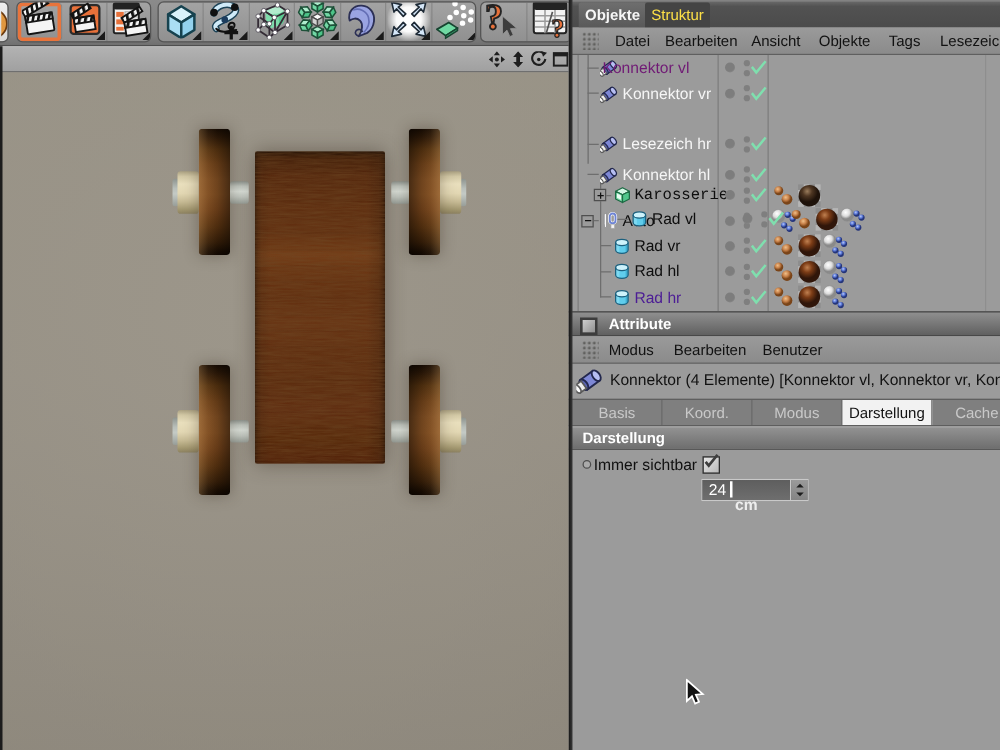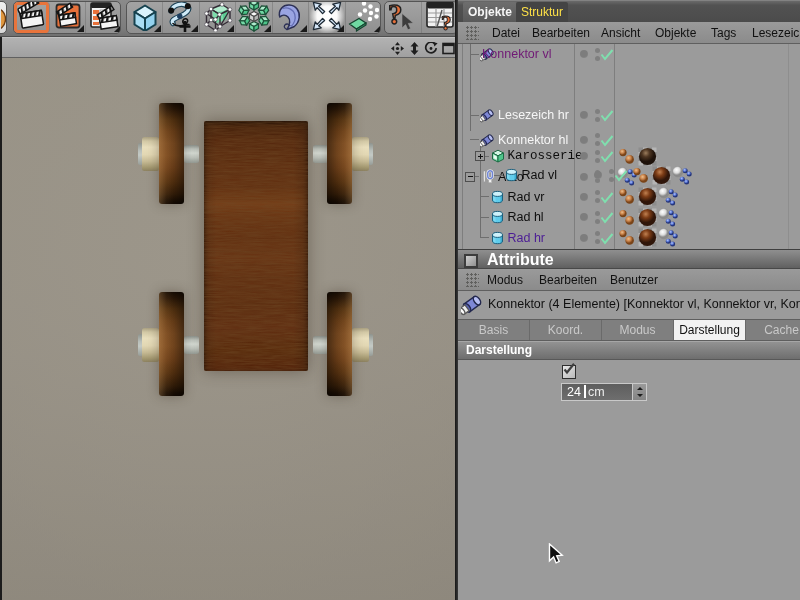--- a/index.html
+++ b/index.html
@@ -95,21 +95,21 @@
   .expbox .v{position:absolute;top:1.5px;bottom:1.5px;left:3.5px;width:1.2px;background:#111;}
   .tag{position:absolute;width:19px;height:19px;}
 
   
   #attr-title{left:0;top:249px;width:345px;height:20px;
     background:linear-gradient(180deg,#8f8f8f,#606060);
     border-top:1px solid #3f3f3f;border-bottom:1px solid #484848;box-sizing:border-box;}
   #attr-title .sq{position:absolute;left:9px;top:4px;width:10px;height:10px;
     border:2px solid #3c3c3c;background:linear-gradient(135deg,#cfcfcf,#909090);}
   #attr-title .t{position:absolute;left:32px;top:0;height:19px;line-height:19px;
-    color:#fff;font-size:16px;font-weight:bold;}
+    color:#fff;font-size:12px;font-weight:bold;}
   #attr-menu{top:269px;}
   #info-row{left:0;top:289px;width:345px;height:30px;}
   #info-row .t{position:absolute;left:33px;top:8px;font-size:12.5px;color:#111;white-space:nowrap;}
   #attr-tabs{left:0;top:319px;width:345px;height:20px;background:#7f7f7f;
     border-top:1px solid #5e5e5e;border-bottom:1px solid #5e5e5e;box-sizing:content-box;display:flex;
     padding-left:3px;}
   .atab{width:72px;height:20px;line-height:20px;text-align:center;font-size:12px;color:#c9c9c9;
     border-right:1px solid #6a6a6a;box-sizing:border-box;flex:none;}
   .atab.on{background:#f2f2f2;color:#111;}
   #attr-section{left:0;top:341px;width:345px;height:19px;
@@ -125,21 +125,21 @@
     background-size:5.2px 3px;}
 
   #chk{position:absolute;left:107px;top:365px;width:12px;height:12px;
     border:1.5px solid #2e2e2e;background:linear-gradient(135deg,#e8e8e8,#b9b9b9);}
   #val-field{position:absolute;left:106px;top:383px;width:84px;height:16px;
     border:1px solid #c9c9c9;background:#696969;box-sizing:content-box;}
   #val-field .inner{position:absolute;left:0;top:0;right:13px;bottom:0;
     border-right:1px solid #c9c9c9;
     background:linear-gradient(180deg,#5e5e5e,#6e6e6e);}
   #val-field .num{position:absolute;left:5px;top:1px;font-size:12.5px;color:#fff;}
-  #val-field .unit{position:absolute;left:26px;top:1px;font-size:12.5px;color:#ededed;}
+  #val-field .unit{position:absolute;left:26px;top:13px;font-size:12.5px;color:#ededed;font-weight:bold;}
   #val-field .caret{position:absolute;left:22px;top:1px;width:1.5px;height:13px;background:#fff;}
   #val-field .stepper{position:absolute;right:0;top:0;width:13px;height:16px;
     background:linear-gradient(180deg,#9a9a9a,#848484);}
   .tri-up{position:absolute;left:3.5px;top:3px;width:0;height:0;
     border-left:3px solid transparent;border-right:3px solid transparent;border-bottom:3.8px solid #1c1c1c;}
   .tri-dn{position:absolute;left:3.5px;bottom:3px;width:0;height:0;
     border-left:3px solid transparent;border-right:3px solid transparent;border-top:3.8px solid #1c1c1c;}
 
   #cursor{left:544px;top:542.5px;}
 </style>
@@ -470,20 +470,39 @@
         <span class="abs" style="left: 25px; top: 2.2px;"><svg width="15" height="16" viewBox="0 0 15 16">
    <g transform="rotate(-36 7.5 8)">
      <rect x="3.2" y="4.8" width="8.2" height="6.4" fill="#7e88d6" stroke="#23284e" stroke-width="1"></rect>
      <ellipse cx="11.4" cy="8" rx="1.9" ry="3.2" fill="#b6bef2" stroke="#23284e" stroke-width="1"></ellipse>
      <ellipse cx="3.2" cy="8" rx="1.9" ry="3.2" fill="#5a64b4" stroke="#23284e" stroke-width="1"></ellipse>
      <rect x="-0.8" y="5.6" width="4" height="4.8" fill="#ececec" stroke="#5a5a5a" stroke-width="0.9"></rect>
      <ellipse cx="-0.8" cy="8" rx="1.3" ry="2.4" fill="#fbfbfb" stroke="#5a5a5a" stroke-width="0.9"></ellipse>
    </g>
           </svg></span>
         <div class="rowlabel" style="left: 27px; color: #701a75;">Konnektor vl</div>
+        <div class="dot1" style="left: 124.5px; top: 6.2px;"></div>
+        <div class="dot2" style="left: 140px; top: 3.7px;"></div>
+        <div class="dot2" style="left: 140px; top: 11.7px;"></div>
+        <div class="abs" style="left: 145px; top: 4.2px;"><svg width="14" height="13" viewBox="0 0 14 13">
+            <path d="M1.5 5.5 L5 10 L12.5 1" fill="none" stroke="#7fdfae" stroke-width="2"></path>
+          </svg></div>
+      </div>
+      <div class="row" style="top: 20.4px;">
+        <div class="hline" style="top: 9.7px; left: 15px; width: 9px;"></div>
+        <span class="abs" style="left: 25px; top: 2.2px;"><svg width="15" height="16" viewBox="0 0 15 16">
+   <g transform="rotate(-36 7.5 8)">
+     <rect x="3.2" y="4.8" width="8.2" height="6.4" fill="#7e88d6" stroke="#23284e" stroke-width="1"></rect>
+     <ellipse cx="11.4" cy="8" rx="1.9" ry="3.2" fill="#b6bef2" stroke="#23284e" stroke-width="1"></ellipse>
+     <ellipse cx="3.2" cy="8" rx="1.9" ry="3.2" fill="#5a64b4" stroke="#23284e" stroke-width="1"></ellipse>
+     <rect x="-0.8" y="5.6" width="4" height="4.8" fill="#ececec" stroke="#5a5a5a" stroke-width="0.9"></rect>
+     <ellipse cx="-0.8" cy="8" rx="1.3" ry="2.4" fill="#fbfbfb" stroke="#5a5a5a" stroke-width="0.9"></ellipse>
+   </g>
+          </svg></span>
+        <div class="rowlabel" style="left: 43px; color: rgb(246, 246, 246);">Konnektor vr</div>
         <div class="dot1" style="left: 124.5px; top: 6.2px;"></div>
         <div class="dot2" style="left: 140px; top: 3.7px;"></div>
         <div class="dot2" style="left: 140px; top: 11.7px;"></div>
         <div class="abs" style="left: 145px; top: 4.2px;"><svg width="14" height="13" viewBox="0 0 14 13">
             <path d="M1.5 5.5 L5 10 L12.5 1" fill="none" stroke="#7fdfae" stroke-width="2"></path>
           </svg></div>
       </div>
       <div class="row" style="top: 40.8px; margin-top: 45px;">
         <div class="hline" style="top: 9.7px; left: 15px; width: 9px;"></div>
         <span class="abs" style="left: 25px; top: 2.2px;"><svg width="15" height="16" viewBox="0 0 15 16">
@@ -979,20 +998,24 @@
       <div class="atab">Basis</div>
       <div class="atab">Koord.</div>
       <div class="atab">Modus</div>
       <div class="atab on">Darstellung</div>
       <div class="atab">Cache</div>
     </div>
   <div class="abs" id="attr-section">
     <div class="t">Darstellung</div>
   </div>
 
+  <div class="abs" id="f1" style="left:0;top:363px;width:345px;height:18px;">
+    <div class="prm-circle" style="top:5px;"></div>
+    <div class="prm-label" style="top:2px;">Immer sichtbar</div>
+  </div>
   <div class="abs" id="chk">
     <svg width="16" height="14" style="position:absolute;left:-1px;top:-3px;">
       <path d="M2.5 6.5 L5 9.5 L12 0.8" stroke="#3f3f3f" stroke-width="2.2" fill="none"></path>
     </svg>
   </div>
   <div class="abs" id="val-field">
     <div class="inner">
       <div class="num">24</div>
       <div class="caret"></div>
       <div class="unit">cm</div>

